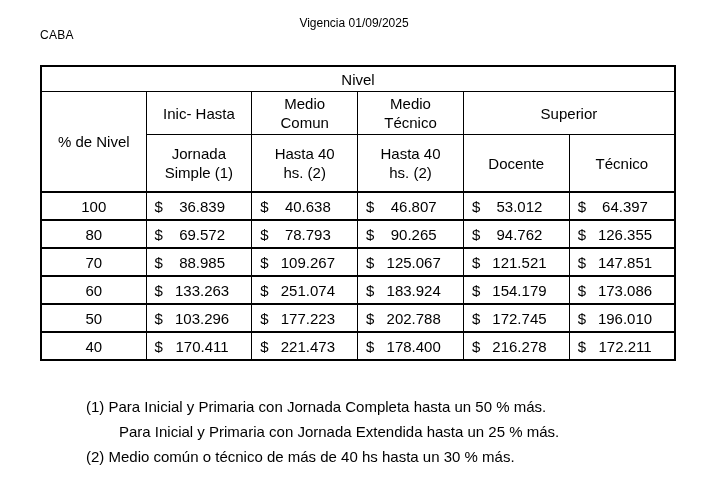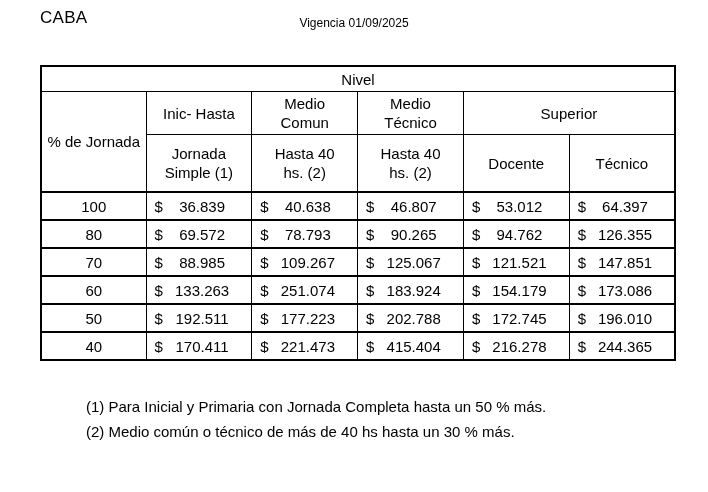--- a/index.html
+++ b/index.html
@@ -11,22 +11,22 @@
     height: 492px;
     background: #ffffff;
     color: #000000;
     font-family: "Liberation Sans", sans-serif;
     position: relative;
     overflow: hidden;
   }
   .caba {
     position: absolute;
     left: 40px;
-    top: 8px;
-    font-size: 17px;
+    top: 28px;
+    font-size: 12px;
     letter-spacing: 0.3px;
   }
   .title {
     position: absolute;
     left: 0;
     top: 16px;
     width: 100%;
     text-align: center;
     font-size: 12px;
   }
@@ -92,21 +92,21 @@
         <col>
         <col>
         <col>
         <col>
     </colgroup>
     <tbody>
       <tr class="hdr1">
         <td colspan="6">Nivel</td>
       </tr>
       <tr class="hdr2">
-        <td rowspan="2" class="aporte-hdr">% de Jornada</td>
+        <td rowspan="2" class="aporte-hdr">% de Nivel</td>
         <td>Inic- Hasta</td>
         <td>Medio
 Comun</td>
         <td>Medio
 Técnico</td>
         <td colspan="2">Superior</td>
       </tr>
       <tr class="hdr3">
         <td>Jornada
 Simple (1)</td>
@@ -149,35 +149,36 @@
         <td class="pct">60</td>
         <td class="money"><span class="cur">$</span><span>133.263</span></td>
         <td class="money"><span class="cur">$</span><span>251.074</span></td>
         <td class="money"><span class="cur">$</span><span>183.924</span></td>
         <td class="money"><span class="cur">$</span><span>154.179</span></td>
         <td class="money"><span class="cur">$</span><span>173.086</span></td>
       </tr>
 
       <tr class="data">
         <td class="pct">50</td>
-        <td class="money"><span class="cur">$</span><span>192.511</span></td>
+        <td class="money"><span class="cur">$</span><span>103.296</span></td>
         <td class="money"><span class="cur">$</span><span>177.223</span></td>
         <td class="money"><span class="cur">$</span><span>202.788</span></td>
         <td class="money"><span class="cur">$</span><span>172.745</span></td>
         <td class="money"><span class="cur">$</span><span>196.010</span></td>
       </tr>
 
       <tr class="data">
         <td class="pct">40</td>
         <td class="money"><span class="cur">$</span><span>170.411</span></td>
         <td class="money"><span class="cur">$</span><span>221.473</span></td>
-        <td class="money"><span class="cur">$</span><span>415.404</span></td>
+        <td class="money"><span class="cur">$</span><span>178.400</span></td>
         <td class="money"><span class="cur">$</span><span>216.278</span></td>
-        <td class="money"><span class="cur">$</span><span>244.365</span></td>
+        <td class="money"><span class="cur">$</span><span>172.211</span></td>
       </tr>
     </tbody>
   </table>
 </div>
 
 <div class="notes">
   <div>(1) Para Inicial y Primaria con Jornada Completa hasta un 50 % más.</div>
+  <div class="cont">Para Inicial y Primaria con Jornada Extendida hasta un 25 % más.</div>
   <div>(2) Medio común o técnico de más de 40 hs hasta un 30 % más.</div>
 </div>
 
 </body></html>

